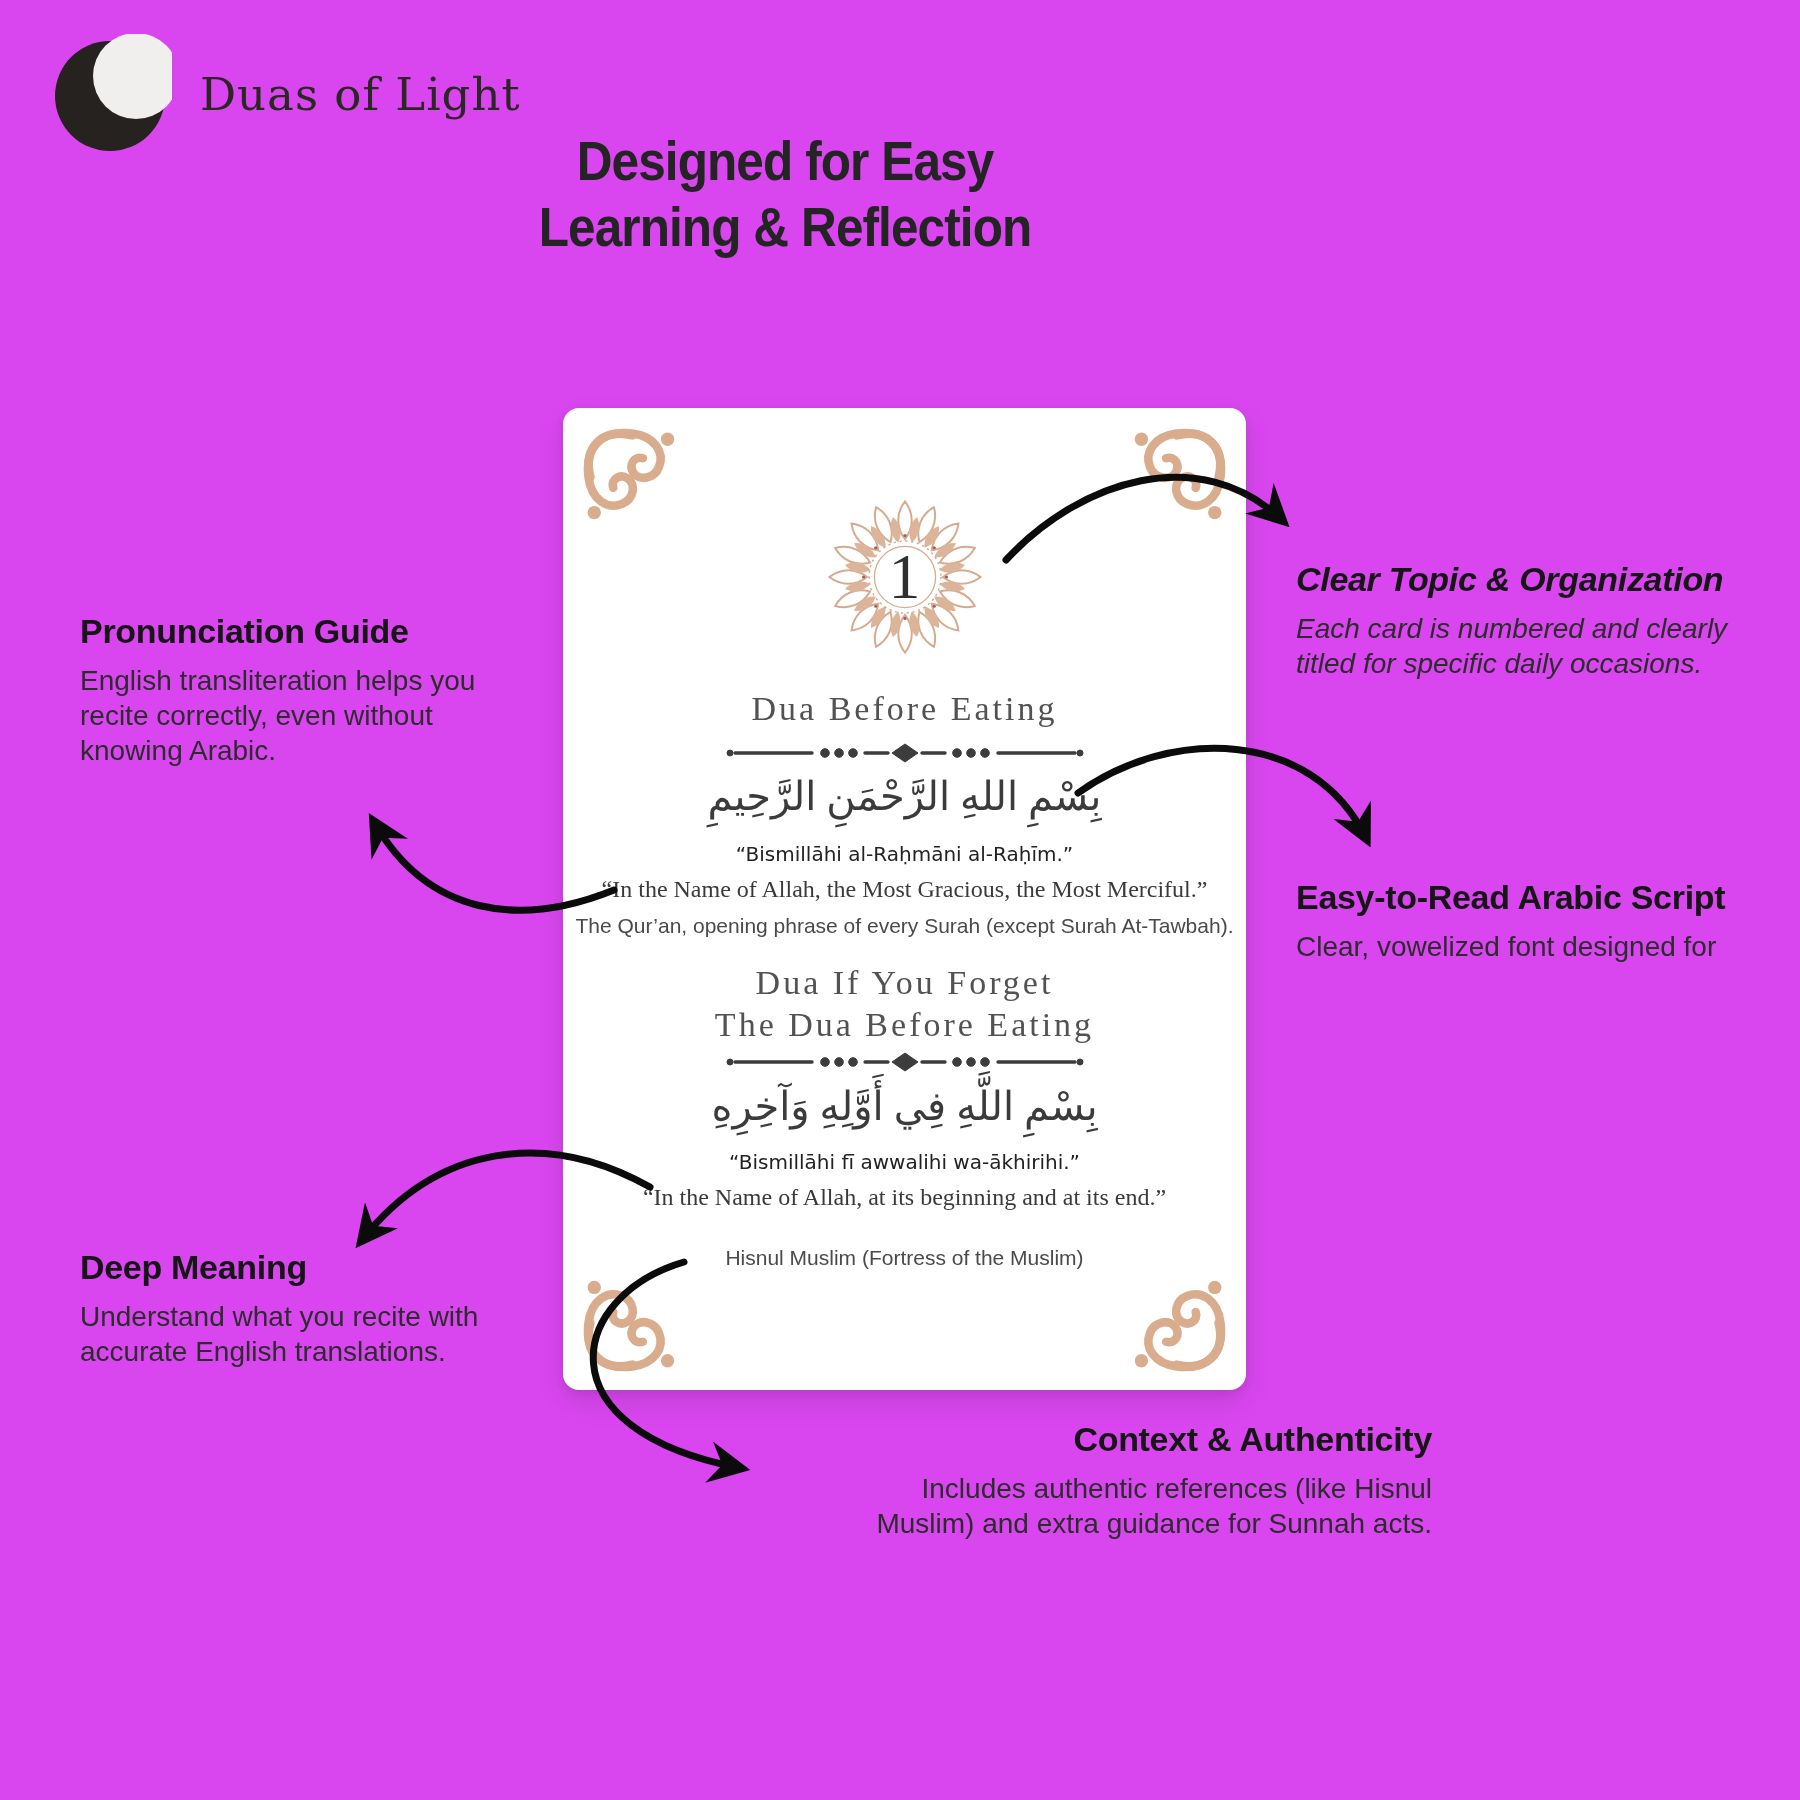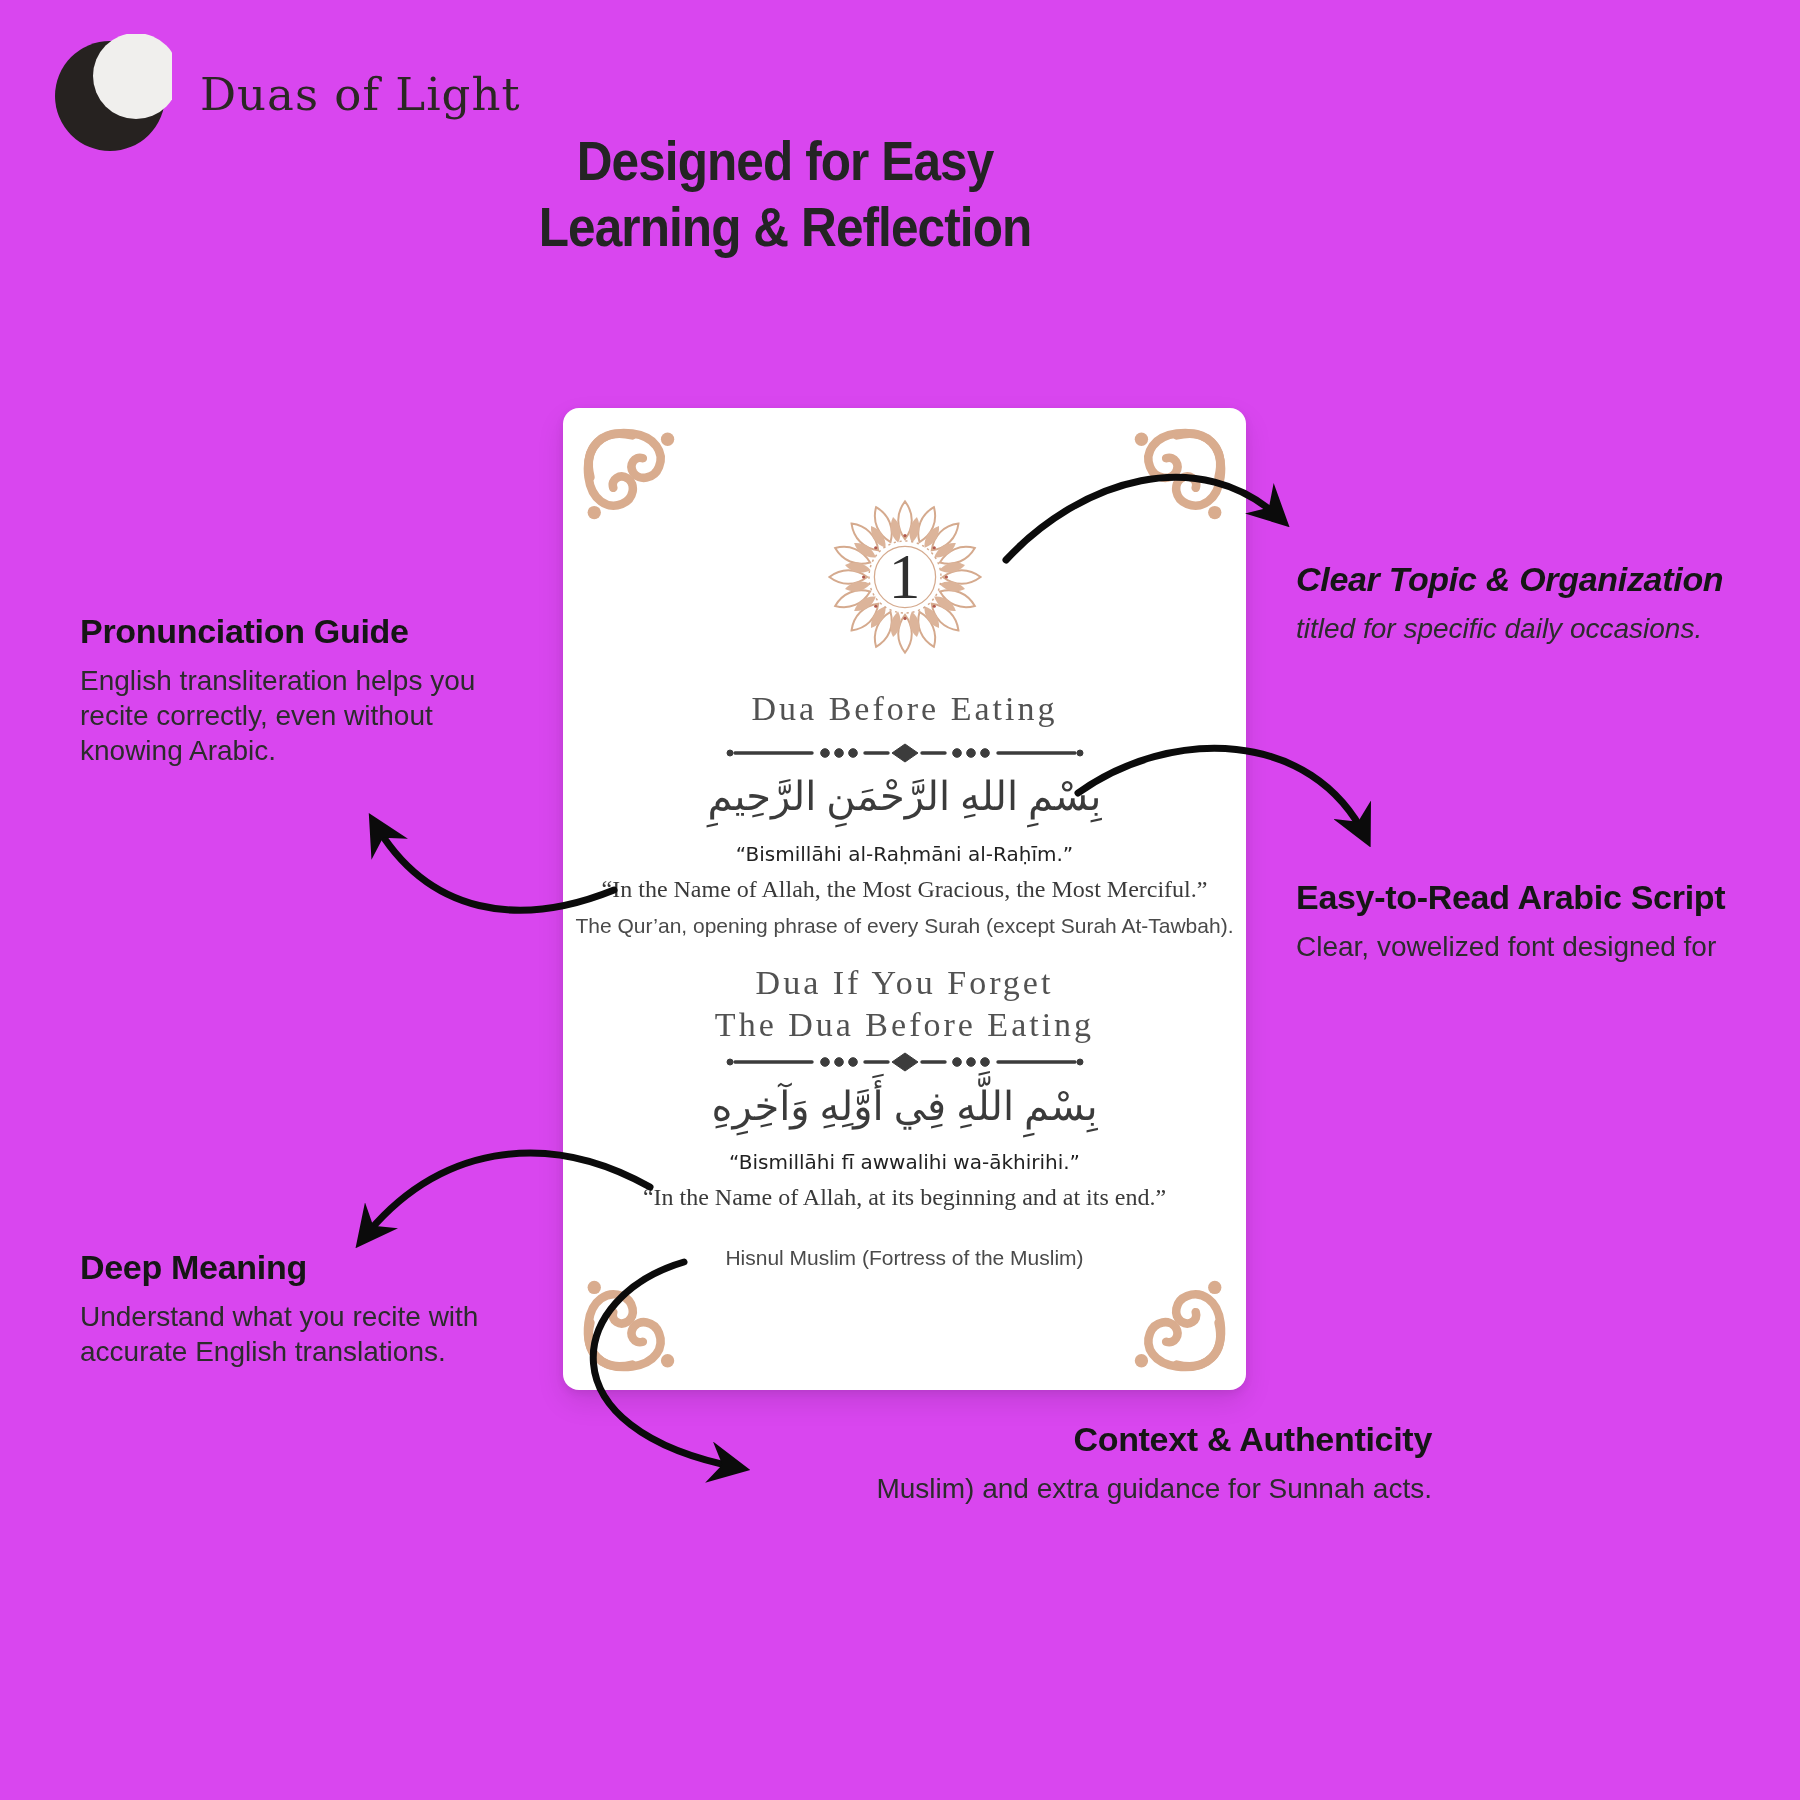--- a/index.html
+++ b/index.html
@@ -230,36 +230,38 @@
 
   <div class="callout co-pron">
     <h3 class="ct">Pronunciation Guide</h3>
     <div class="cl">English transliteration helps you</div>
     <div class="cl">recite correctly, even without</div>
     <div class="cl">knowing Arabic.</div>
   </div>
 
   <div class="callout co-topic">
     <h3 class="ct">Clear Topic &amp; Organization</h3>
+    <div class="cl">Each card is numbered and clearly</div>
     <div class="cl">titled for specific daily occasions.</div>
   </div>
 
   <div class="callout co-arab">
     <h3 class="ct">Easy-to-Read Arabic Script</h3>
     <div class="cl">Clear, vowelized font designed for</div>
   </div>
 
   <div class="callout co-deep">
     <h3 class="ct">Deep Meaning</h3>
     <div class="cl">Understand what you recite with</div>
     <div class="cl">accurate English translations.</div>
   </div>
 
   <div class="callout co-ctx">
     <h3 class="ct">Context &amp; Authenticity</h3>
+    <div class="cl">Includes authentic references (like Hisnul</div>
     <div class="cl">Muslim) and extra guidance for Sunnah acts.</div>
   </div>
 
   <svg class="arrows" viewBox="0 0 1800 1800">
     <path class="a" marker-end="url(#ah)" d="M 1006 560 C 1080 480 1200 442 1282 520"></path>
     <path class="a" marker-end="url(#ah)" d="M 1078 793 C 1170 727 1312 728 1366 838"></path>
     <path class="a" marker-end="url(#ah)" d="M 614 890 C 520 928 428 916 374 822"></path>
     <path class="a" marker-end="url(#ah)" d="M 650 1187 C 545 1128 436 1146 362 1240"></path>
     <path class="a" marker-end="url(#ah)" d="M 684 1262 C 568 1296 540 1430 740 1468"></path>
   </svg>

